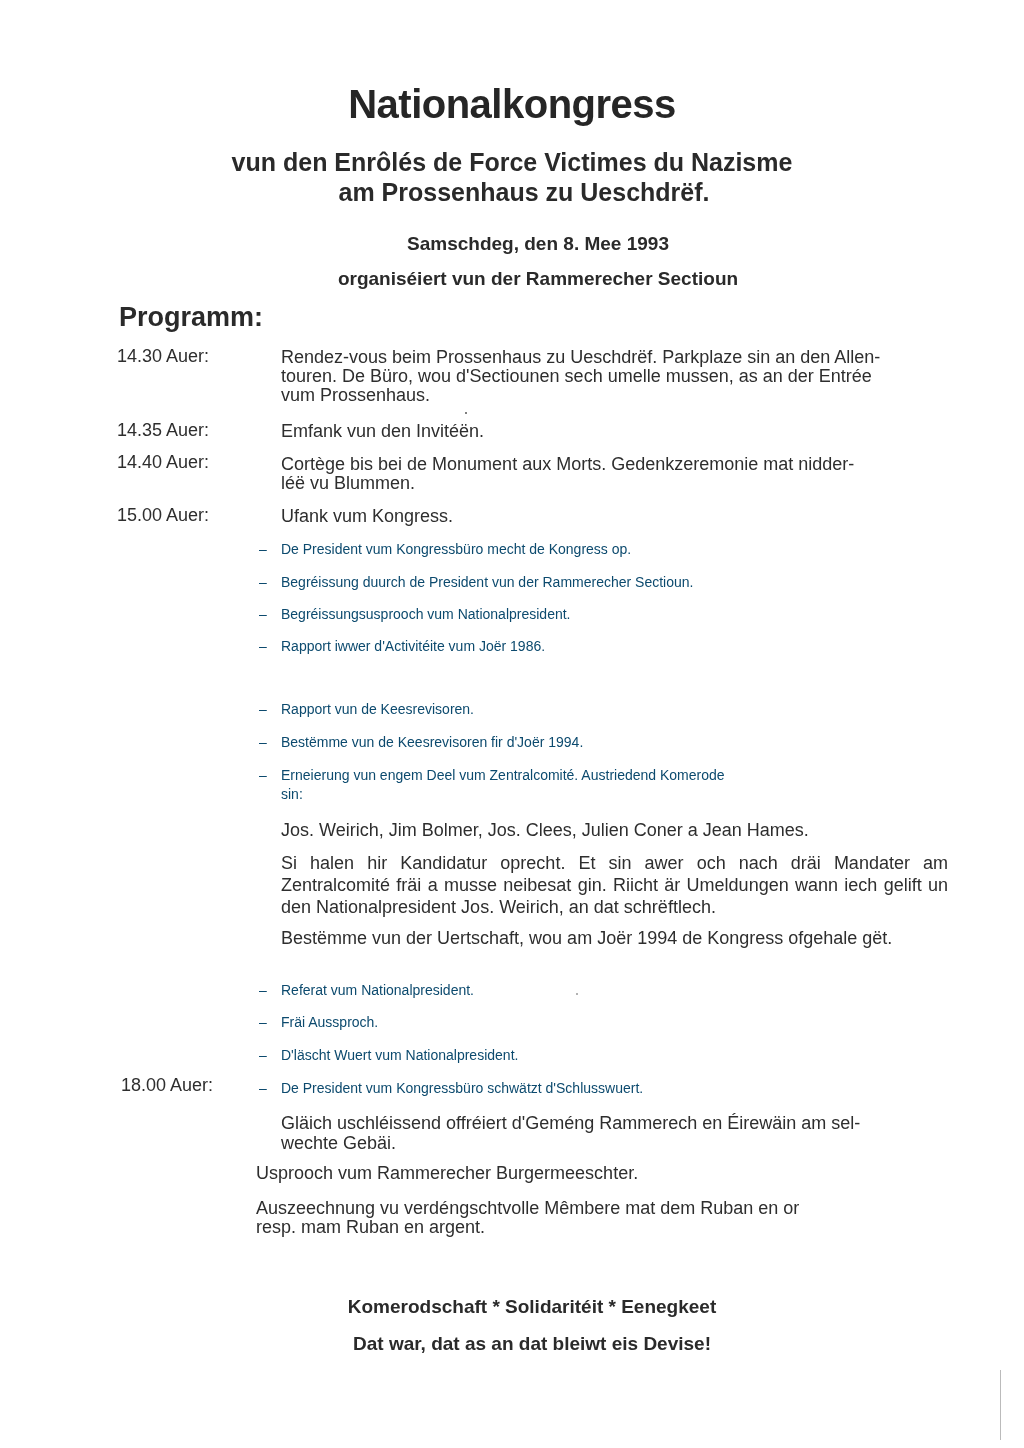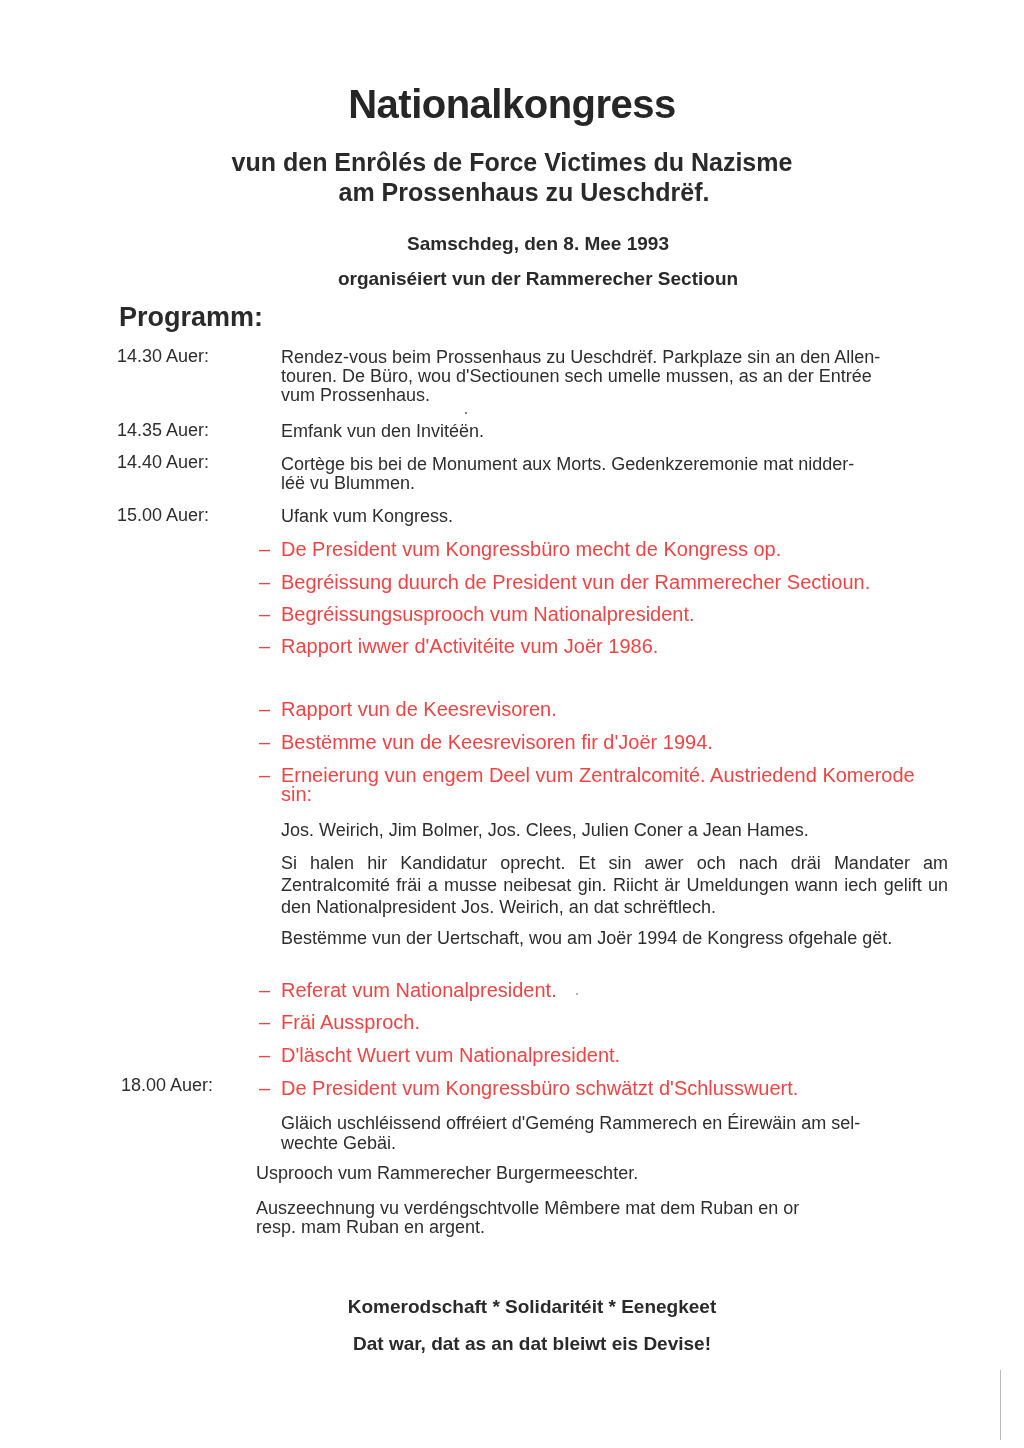--- a/index.html
+++ b/index.html
@@ -14,21 +14,21 @@
     .page { position: absolute; left: 0; top: 0; width: 1024px; height: 1448px; }
     .center { position: absolute; left: 0; width: 1024px; text-align: center; }
     .title { top: 82px; font-size: 40px; font-weight: bold; letter-spacing: -0.5px; color: #262626; }
     .sub1 { top: 148px; font-size: 25px; font-weight: bold; color: #2a2a2a; left: 30px; }
     .sub2 { top: 178px; font-size: 25px; font-weight: bold; color: #2a2a2a; left: 30px; padding-left: 12px; }
     .date { top: 233px; font-size: 19px; font-weight: bold; left: 30px; }
     .org { top: 268px; font-size: 19px; font-weight: bold; left: 30px; }
     .prog-heading { position: absolute; left: 119px; top: 294px; font-size: 27px; font-weight: bold; color: #2a2a2a; margin-top: 8px; }
     .time { position: absolute; left: 117px; font-size: 18px; color: #2e2e2e; }
     .txt { position: absolute; left: 281px; width: 690px; font-size: 18px; line-height: 19px; color: #2e2e2e; text-align: justify; }
-    .dash { position: absolute; left: 259px; width: 700px; font-size: 20px; line-height: 19px; color: #ef4444; }
+    .dash { position: absolute; left: 259px; width: 700px; font-size: 14px; line-height: 19px; color: #0c4a6e; }
     .dash .d { display: inline-block; width: 22px; }
     .dash .cont { padding-left: 22px; }
     .ind { position: absolute; left: 281px; width: 667px; font-size: 18px; line-height: 20px; color: #2e2e2e; text-align: justify; }
     .plain { position: absolute; left: 256px; width: 640px; font-size: 18px; line-height: 19px; color: #2e2e2e; }
     .motto { top: 1296px; font-size: 19px; font-weight: bold; left: 0; }
     .motto2 { top: 1333px; font-size: 19px; font-weight: bold; left: 0; }
     .speck { position: absolute; width: 2px; height: 2px; background: #555; border-radius: 1px; }
     .edge { position: absolute; left: 1000px; top: 1370px; width: 1px; height: 70px; background: #bbb; }
   </style>
 </head>

